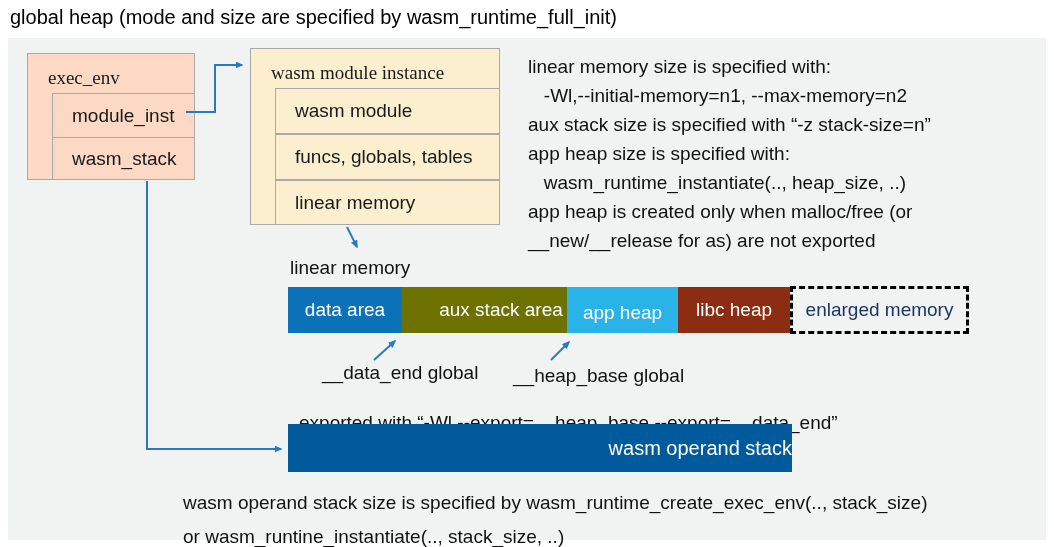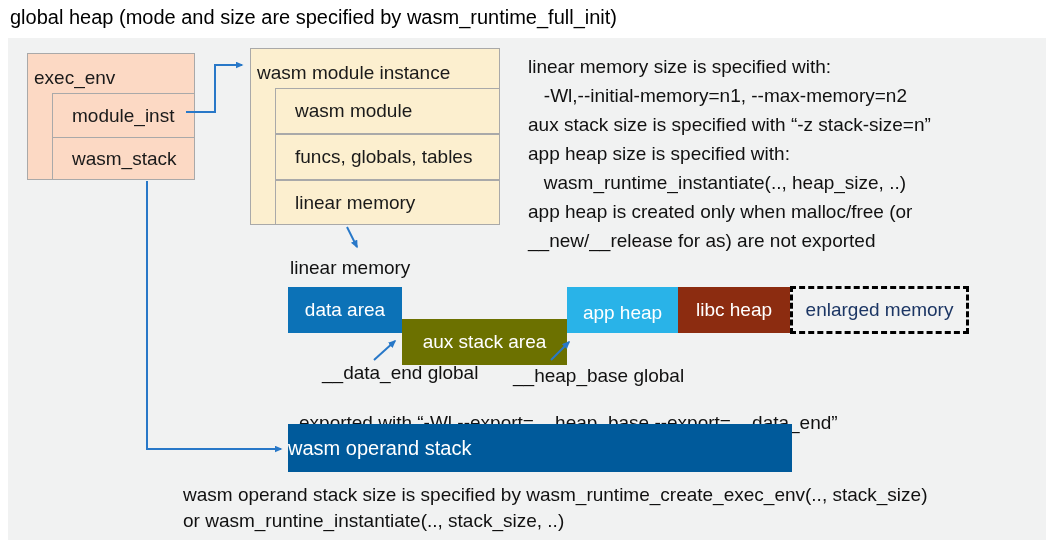--- a/index.html
+++ b/index.html
@@ -32,49 +32,50 @@
     box-sizing: border-box;
     border: 1.5px solid #a9a9a9;
     font-size: 19px;
     color: #1a1a1a;
   }
   .pink  { background: #fcd9c4; }
   .cream { background: #fcefcf; }
   .box.row { display: flex; align-items: center; padding-left: 19px; }
   .hdr {
     position: absolute;
-    left: 6px; top: 0;
+    left: 20px; top: 0;
     height: 48px;
     display: flex; align-items: center;
     white-space: nowrap;
+    font-family: Liberation Serif, serif;
   }
   .freelabel {
     position: absolute;
     font-size: 19px;
     color: #111111;
     white-space: pre;
   }
   .noteblock { position: absolute; font-size: 19px; color: #111111; }
   .noteblock .ln { white-space: pre; line-height: 29px; }
-  .noteblock.tight .ln { line-height: 26px; }
+  .noteblock.tight .ln { line-height: 26px; margin-top: 8px; }
   .seg {
     position: absolute;
     top: 287px;
     height: 46px;
     box-sizing: border-box;
     display: flex; align-items: center; justify-content: center;
     font-size: 19px;
     white-space: nowrap;
   }
   .seg.dashed { border: 3px dashed #000000; height: 48px; top: 286px; }
   .opstack {
     position: absolute;
     left: 288px; top: 424px;
     width: 504px; height: 48px;
-    display: flex; align-items: center; justify-content: flex-start;
+    display: flex; align-items: center; justify-content: flex-end;
     color: #ffffff;
     font-size: 20px;
   }
   svg.overlay {
     position: absolute;
     left: 0; top: 0;
     pointer-events: none;
   }
 </style>
 </head>
@@ -117,21 +118,21 @@
     <div class="ln">   wasm_runtime_instantiate(.., heap_size, ..)</div>
     <div class="ln">app heap is created only when malloc/free (or</div>
     <div class="ln">__new/__release for as) are not exported</div>
   </div>
 
   <div class="freelabel" style="left:290px; top:257px;">linear memory</div>
 
   <div class="seg" style="left: 288px; width: 114px; background-color: rgb(12, 114, 183);">
     <span style="color: rgb(255, 255, 255);">data area</span>
   </div>
-  <div class="seg" style="left: 402px; width: 165px; background-color: rgb(108, 113, 0); margin-top: 32px;">
+  <div class="seg" style="left: 402px; width: 198px; background-color: rgb(108, 113, 0);">
     <span style="color: rgb(255, 255, 255);">aux stack area</span>
   </div>
   <div class="seg" style="left: 567px; width: 111px; background-color: rgb(41, 179, 232);">
     <span style="color: rgb(255, 255, 255); margin-top: 6px;">app heap</span>
   </div>
   <div class="seg" style="left: 678px; width: 112px; background-color: rgb(140, 44, 16);">
     <span style="color: rgb(255, 255, 255);">libc heap</span>
   </div>
   <div class="seg dashed" style="left: 790px; width: 179px; background-color: rgb(241, 242, 242);">
     <span style="color: rgb(28, 54, 100);">enlarged memory</span>

